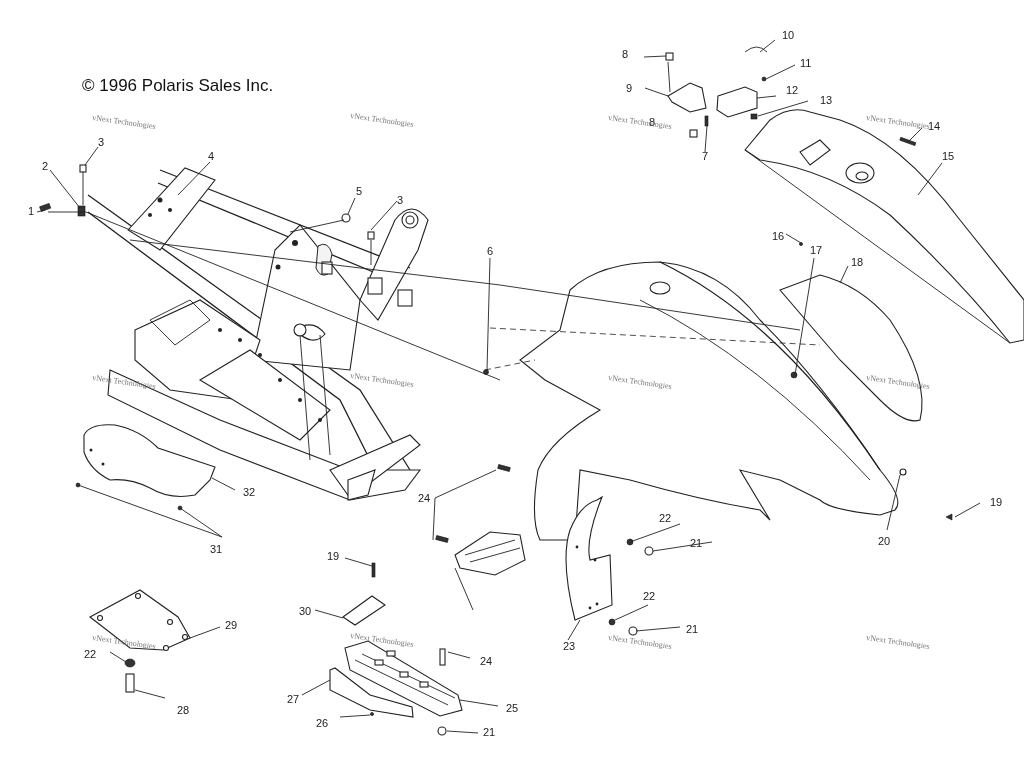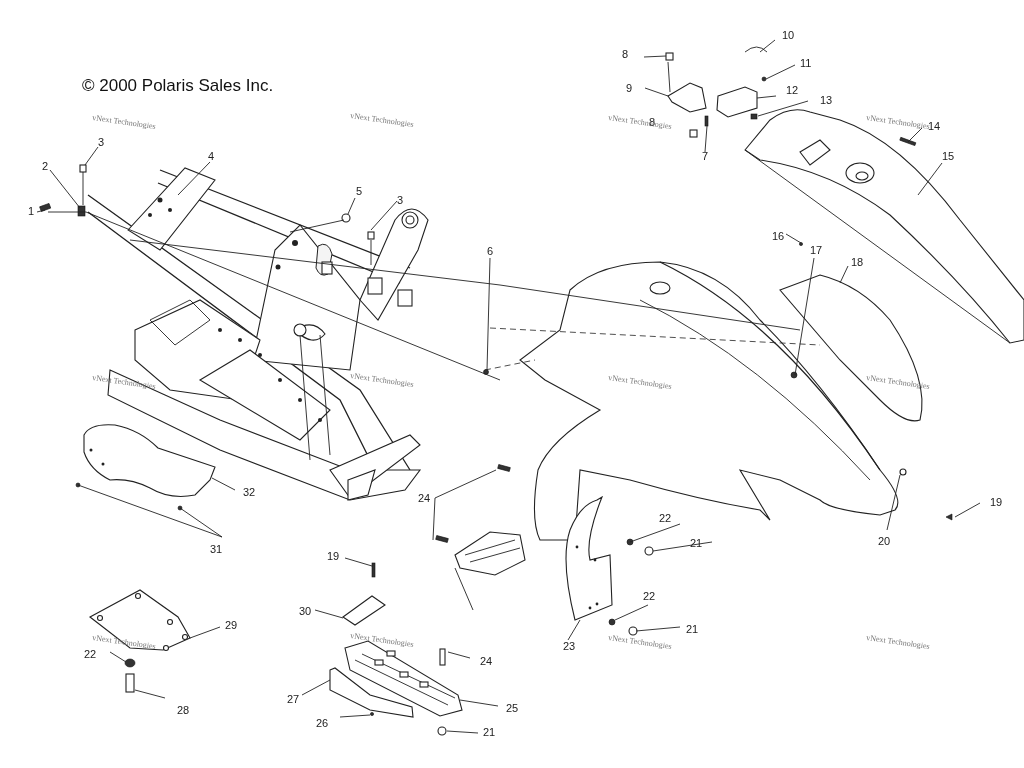--- a/index.html
+++ b/index.html
@@ -11,21 +11,21 @@
   .ln2{stroke:#222;stroke-width:1.3;fill:none;}
   .part{stroke:#222;stroke-width:1.1;fill:#fff;}
   .partf{stroke:#222;stroke-width:1;fill:#f4f4f4;}
   .dash{stroke:#222;stroke-width:0.8;fill:none;stroke-dasharray:6 4;}
   .wm{font-family:"Liberation Serif",serif;font-size:8px;fill:#777;}
   .hw{fill:#333;stroke:#111;stroke-width:0.6;}
 </style>
 </head>
 <body>
 
-<div class="copyright">© 2000 Polaris Sales Inc.</div>
+<div class="copyright">© 1996 Polaris Sales Inc.</div>
 
 <svg id="diagram" viewBox="0 0 1024 768" xmlns="http://www.w3.org/2000/svg">
 
   <g>
 
     <path class="ln2" d="M88 195 L360 390 L410 470"></path>
     <path class="ln2" d="M88 212 L340 400 L380 480"></path>
     <path class="ln2" d="M160 170 L410 268"></path>
     <path class="ln2" d="M158 183 L400 283"></path>
 

